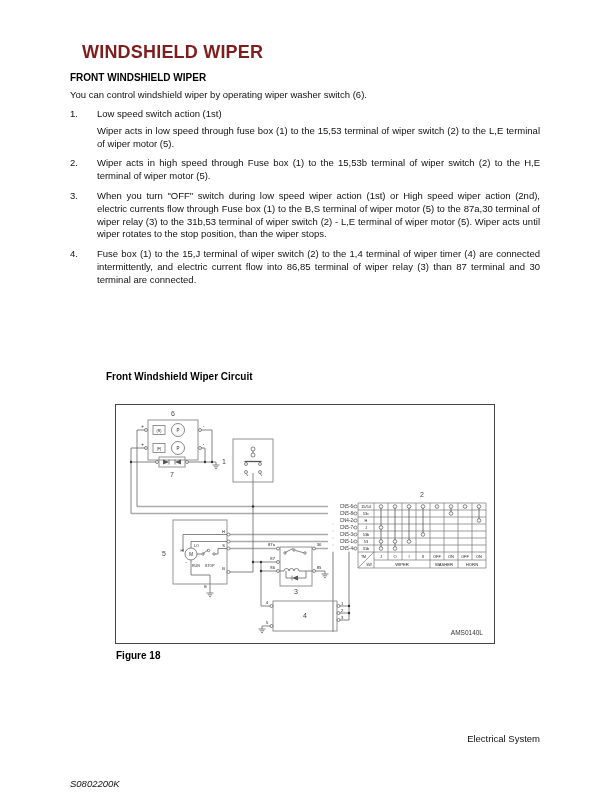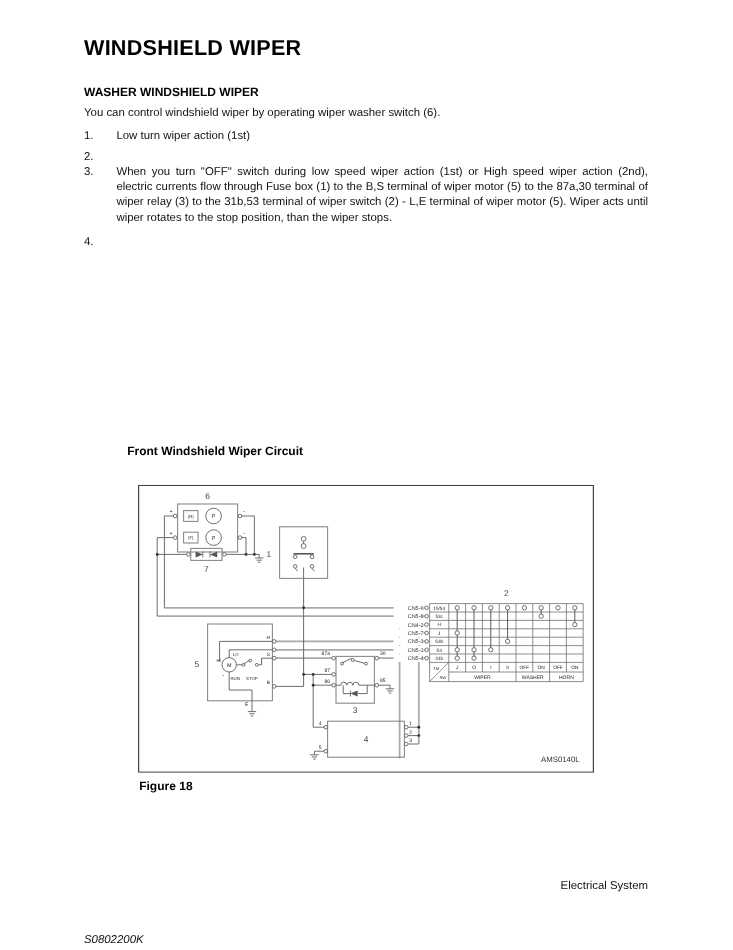--- a/index.html
+++ b/index.html
@@ -1,65 +1,68 @@
 <!DOCTYPE html>
 <html><head>
 <meta charset="utf-8">
 <style>
   html,body{margin:0;padding:0;}
   body{
     width:611px;height:792px;position:relative;background:#ffffff;
     font-family:"Liberation Sans",sans-serif;color:#111;
   }
   .doc{position:absolute;left:70px;top:30px;width:470px;}
-  h1{margin:0;font-size:18px;font-weight:bold;color:#000000;letter-spacing:.2px;}
+  h1{margin:12px;font-size:18px;font-weight:bold;color:#7f1d1d;letter-spacing:.2px;}
   .sec-head{position:absolute;top:42px;left:0;font-size:10px;font-weight:bold;color:#000;}
   .intro{position:absolute;top:59px;left:0;width:470px;font-size:9.5px;line-height:12.8px;margin:0;}
   .list{position:absolute;top:78px;left:0;width:470px;}
   .li{display:flex;margin:0;}
   .num{width:27px;flex:none;font-size:9.5px;line-height:12.8px;}
   .li-body{flex:1;min-width:0;}
   .li-head{margin:0 0 4px 0;font-size:9.5px;line-height:12.8px;text-align:justify;}
   .li-p{margin:0 0 7px 0;font-size:9.5px;line-height:12.8px;text-align:justify;}
   .fig-head{position:absolute;left:70px;top:371px;font-size:10px;font-weight:bold;color:#000;padding-left:36px;}
   .figure{position:absolute;left:115px;top:404px;width:380px;height:240px;}
   .fig-cap{position:absolute;left:116px;top:650px;font-size:10px;font-weight:bold;color:#000;text-align:right;}
   .foot-l{position:absolute;left:70px;top:777px;font-size:9.5px;line-height:13px;font-style:italic;}
   .foot-r{position:absolute;right:71px;top:733px;font-size:9.5px;}
   #circuit text{font-family:"Liberation Sans",sans-serif;}
 </style>
 </head>
 <body>
 
 <div class="doc">
   <h1>WINDSHIELD WIPER</h1>
-  <div class="sec-head">WASHER WINDSHIELD WIPER</div>
+  <div class="sec-head">FRONT WINDSHIELD WIPER</div>
   <p class="intro">You can control windshield wiper by operating wiper washer switch (6).</p>
 
   <div class="list">
     <div class="li">
       <div class="num">1.</div>
       <div class="li-body">
-        <p class="li-head">Low turn wiper action (1st)</p>
+        <p class="li-head">Low speed switch action (1st)</p>
+        <p class="li-p">Wiper acts in low speed through fuse box (1) to the 15,53 terminal of wiper switch (2) to the L,E terminal of wiper motor (5).</p>
       </div>
     </div>
     <div class="li">
       <div class="num">2.</div>
       <div class="li-body">
+        <p class="li-p">Wiper acts in high speed through Fuse box (1) to the 15,53b terminal of wiper switch (2) to the H,E terminal of wiper motor (5).</p>
       </div>
     </div>
     <div class="li">
       <div class="num">3.</div>
       <div class="li-body">
         <p class="li-p">When you turn "OFF" switch during low speed wiper action (1st) or High speed wiper action (2nd), electric currents flow through Fuse box (1) to the B,S terminal of wiper motor (5) to the 87a,30 terminal of wiper relay (3) to the 31b,53 terminal of wiper switch (2) - L,E terminal of wiper motor (5). Wiper acts until wiper rotates to the stop position, than the wiper stops.</p>
       </div>
     </div>
     <div class="li">
       <div class="num">4.</div>
       <div class="li-body">
+        <p class="li-p">Fuse box (1) to the 15,J terminal of wiper switch (2) to the 1,4 terminal of wiper timer (4) are connected intermittently, and electric current flow into 86,85 terminal of wiper relay (3) than 87 terminal and 30 terminal are connected.</p>
       </div>
     </div>
   </div>
 </div>
 
 <div class="fig-head">Front Windshield Wiper Circuit</div>
 
 <div class="figure">
   <svg id="circuit" viewBox="0 0 380 240" width="380" height="240">
       <rect x="0.5" y="0.5" width="379" height="239" fill="none" stroke="#444" stroke-width="1"></rect>

